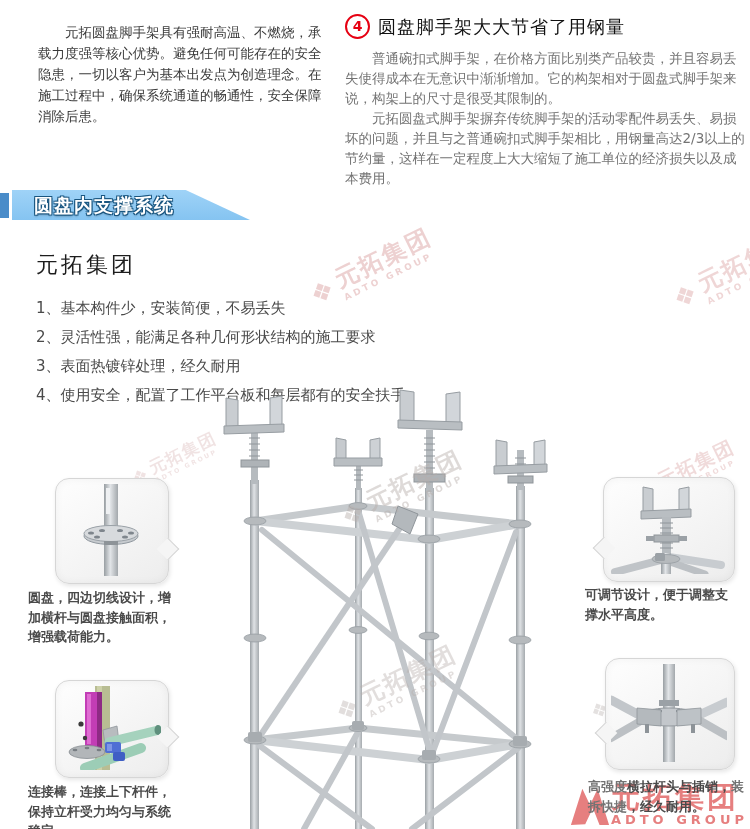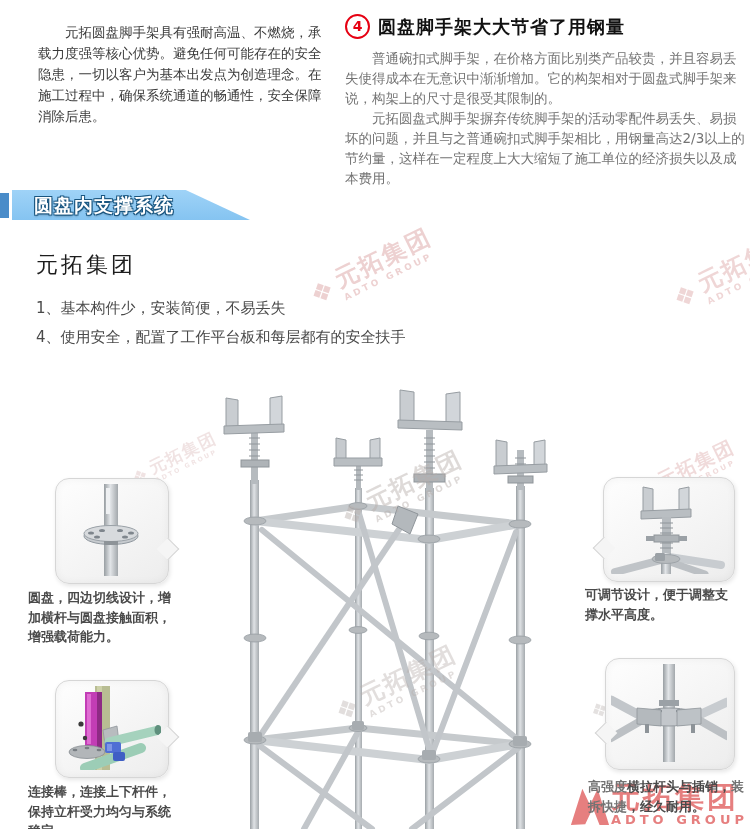--- a/index.html
+++ b/index.html
@@ -8,21 +8,21 @@
     font-family:"DejaVu Sans","Liberation Sans",sans-serif;color:#333;
   }
   
   .intro-left{position:absolute;left:38px;top:8px;width:296px;font-size:13.5px;line-height:21px;color:#3a3a3a;text-indent:2em;}
   .right-col{position:absolute;left:345px;top:14px;width:402px;}
   .sec-head{display:flex;align-items:center;margin-bottom:9px;}
   .num-circle{
     width:21px;height:21px;border:2px solid #e60012;border-radius:50%;
     color:#e60012;font-weight:bold;font-size:14px;line-height:21px;text-align:center;margin-right:8px;flex:0 0 auto;
   }
-  .sec-title{font-size:18px;font-weight:bold;color:#111;letter-spacing:1px;}
+  .sec-title{font-size:18px;font-weight:normal;color:#111;letter-spacing:1px;}
   .sec-para{margin:0;font-size:13.5px;line-height:20px;color:#737373;text-indent:2em;}
   
   .banner-accent{position:absolute;left:0;top:193px;width:9px;height:25px;background:#4a8cc9;}
   .banner{
     position:absolute;left:12px;top:190px;width:238px;height:30px;
     background:linear-gradient(180deg,#9fd3f7 0%,#85c4f1 100%);
     clip-path:polygon(0 0,73% 0,100% 100%,0 100%);
   }
   .banner-label{
     position:absolute;left:22px;top:3px;font-size:19px;font-weight:bold;color:#fff;letter-spacing:1px;
@@ -74,20 +74,22 @@
   </div>
 
   <div class="banner-accent"></div>
   <div class="banner">
     <span class="banner-label">圆盘内支撑系统</span>
   </div>
 
   <div class="adv-heading">元拓集团</div>
   <div class="adv-list">
     <div class="adv-item">1、基本构件少，安装简便，不易丢失</div>
+    <div class="adv-item">2、灵活性强，能满足各种几何形状结构的施工要求</div>
+    <div class="adv-item">3、表面热镀锌处理，经久耐用</div>
     <div class="adv-item">4、使用安全，配置了工作平台板和每层都有的安全扶手</div>
   </div>
 
   <div class="wm" style="left:305px;top:248px;color:#d89a9a;opacity:.45;">
     <span class="wm-logo">❖</span>
     <span><span class="wm-cn">元拓集团</span><div class="wm-en">ADTO GROUP</div></span>
   </div>
   <div class="wm" style="left:668px;top:252px;color:#d89a9a;opacity:.4;">
     <span class="wm-logo">❖</span>
     <span><span class="wm-cn">元拓集团</span><div class="wm-en">ADTO GROUP</div></span>

